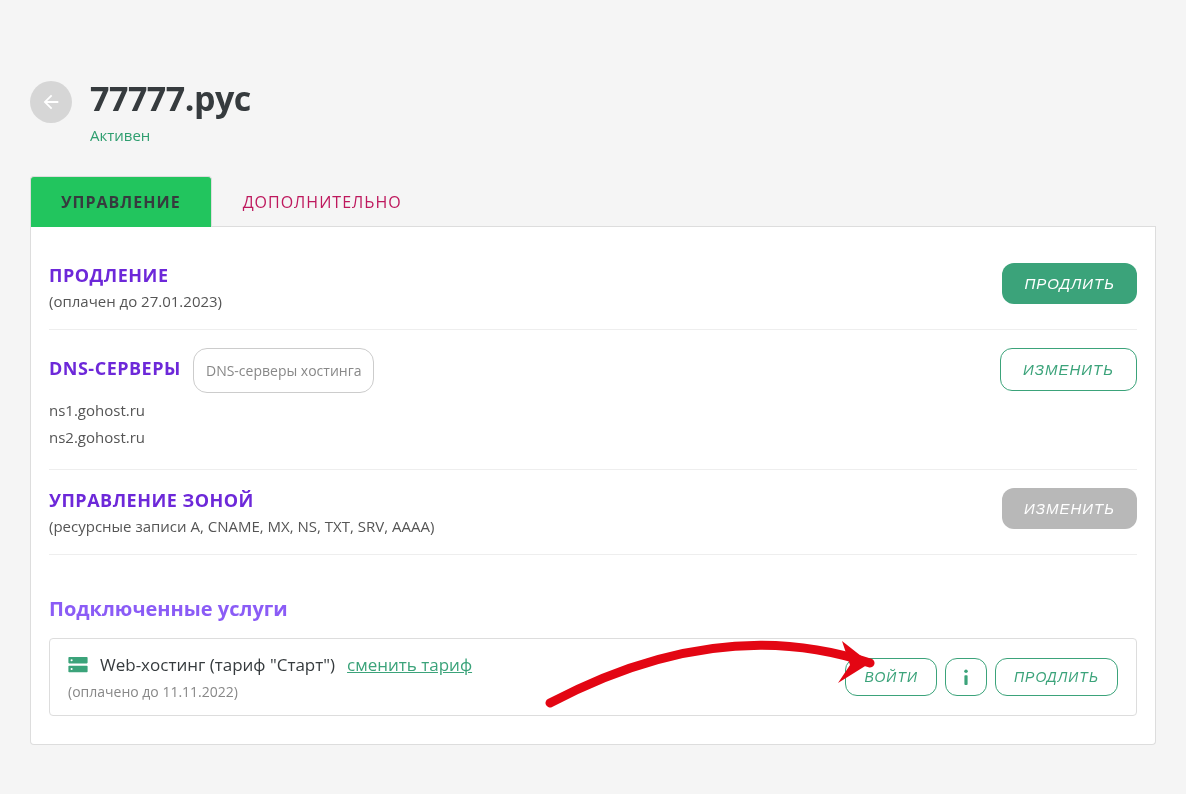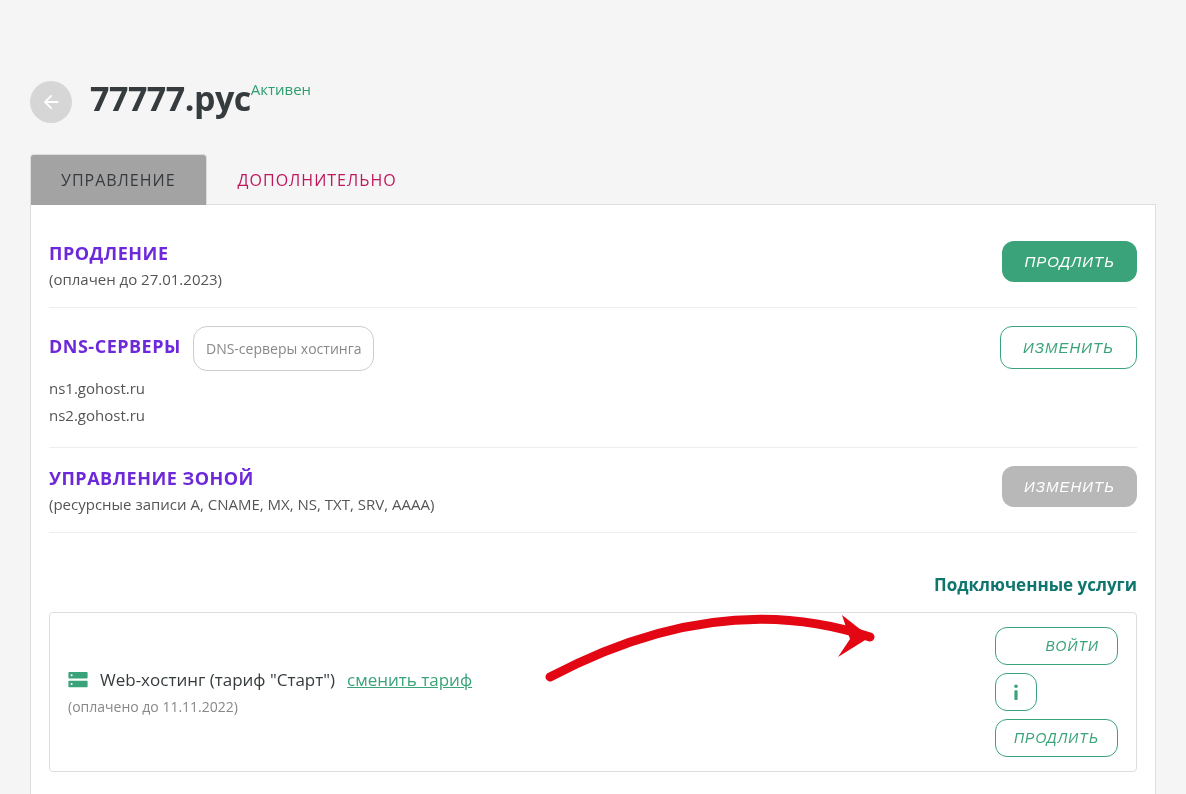--- a/index.html
+++ b/index.html
@@ -10,34 +10,34 @@
       color: #333;
     }
     .container { max-width: 1126px; margin: 0 auto; }
     .header-row { display: flex; align-items: flex-start; gap: 18px; margin-bottom: 30px; padding-top: 45px; }
     .back-btn {
       width: 42px; height: 42px; border-radius: 50%;
       background: #d6d6d6; display: flex; align-items: center; justify-content: center;
       cursor: pointer; flex-shrink: 0; margin-top: 6px;
     }
     .back-btn svg { width: 22px; height: 22px; fill: #fff; }
-    .title-block { display: flex; flex-direction: row; }
+    .title-block { display: flex; flex-direction: column; }
     .domain-title {
       font-size: 34px; font-weight: 700; color: #363b3e; letter-spacing: -0.5px;
     }
     .status-text { font-size: 15px; color: #2e9e6f; margin-top: 4px; }
 
     .tabs { display: flex; border-bottom: 1px solid #ddd; margin-bottom: 0; }
     .tab {
       padding: 14px 30px; font-size: 16px; letter-spacing: 1px;
       cursor: pointer; border: 1px solid transparent; border-bottom: none;
       border-top-left-radius: 4px; border-top-right-radius: 4px;
       position: relative; top: 1px;
     }
-    .tab.active { background: #a3a3a3; border-color: #ddd; color: #363b3e; font-weight: 400; }
+    .tab.active { background: #22c55e; border-color: #ddd; color: #363b3e; font-weight: 700; }
     .tab.inactive { color: #be185d; }
 
     .panel { background: #fff; border: 1px solid #ddd; border-top: none; padding: 28px 18px; border-radius: 0 0 4px 4px; }
 
     .section-row {
       display: flex; justify-content: space-between; align-items: flex-start;
       padding: 18px 0; border-bottom: 1px solid #eee;
     }
     .section-row:first-child { padding-top: 8px; }
     .section-row:last-of-type { border-bottom: none; }
@@ -57,34 +57,34 @@
     .btn {
       padding: 12px 22px; font-size: 15px; letter-spacing: 1px;
       border-radius: 12px; cursor: pointer; border: none; text-align: right;
       white-space: nowrap;
       font-style: italic;
     }
     .btn-green-solid { background: #3ba37a; color: #fff; }
     .btn-green-outline { background: #fff; color: #3ba37a; border: 1px solid #3ba37a; }
     .btn-disabled { background: #b8b8b8; color: #fff; cursor: default; }
 
-    .connected-title { font-size: 17px; font-weight: 700; color: #0f766e; margin: 40px 0 16px; text-align: right; }
+    .connected-title { font-size: 20px; font-weight: 700; color: #8b5cf6; margin: 40px 0 16px; }
 
     .service-box {
       border: 1px solid #ddd; border-radius: 4px; padding: 14px 18px;
       display: flex; justify-content: space-between; align-items: center;
       position: relative;
     }
     .service-left { display: flex; flex-direction: column; }
     .service-top { display: flex; align-items: center; gap: 12px; }
     .service-icon { width: 20px; height: 16px; fill: #3ba37a; flex-shrink: 0; }
     .service-name { font-size: 17px; color: #363b3e; }
     .change-link { color: #3ba37a; text-decoration: underline; cursor: pointer; font-size: 17px; }
     .service-sub { font-size: 14px; color: #888; margin-top: 6px; }
-    .service-buttons { display: flex; gap: 8px; align-items: stretch; flex-direction: column; }
+    .service-buttons { display: flex; gap: 8px; align-items: stretch; }
     .btn-sm { padding: 10px 18px; font-size: 14px; letter-spacing: 1px; }
     .btn-info { width: 42px; padding: 10px 0; display:flex; align-items:center; justify-content:center; }
     .btn-info svg { width: 6px; height: 16px; fill: #3ba37a; }
 
     .arrow-overlay {
       position: absolute; left: 490px; top: -6px; pointer-events: none;
     }
   </style>
 </head>
 <body>

